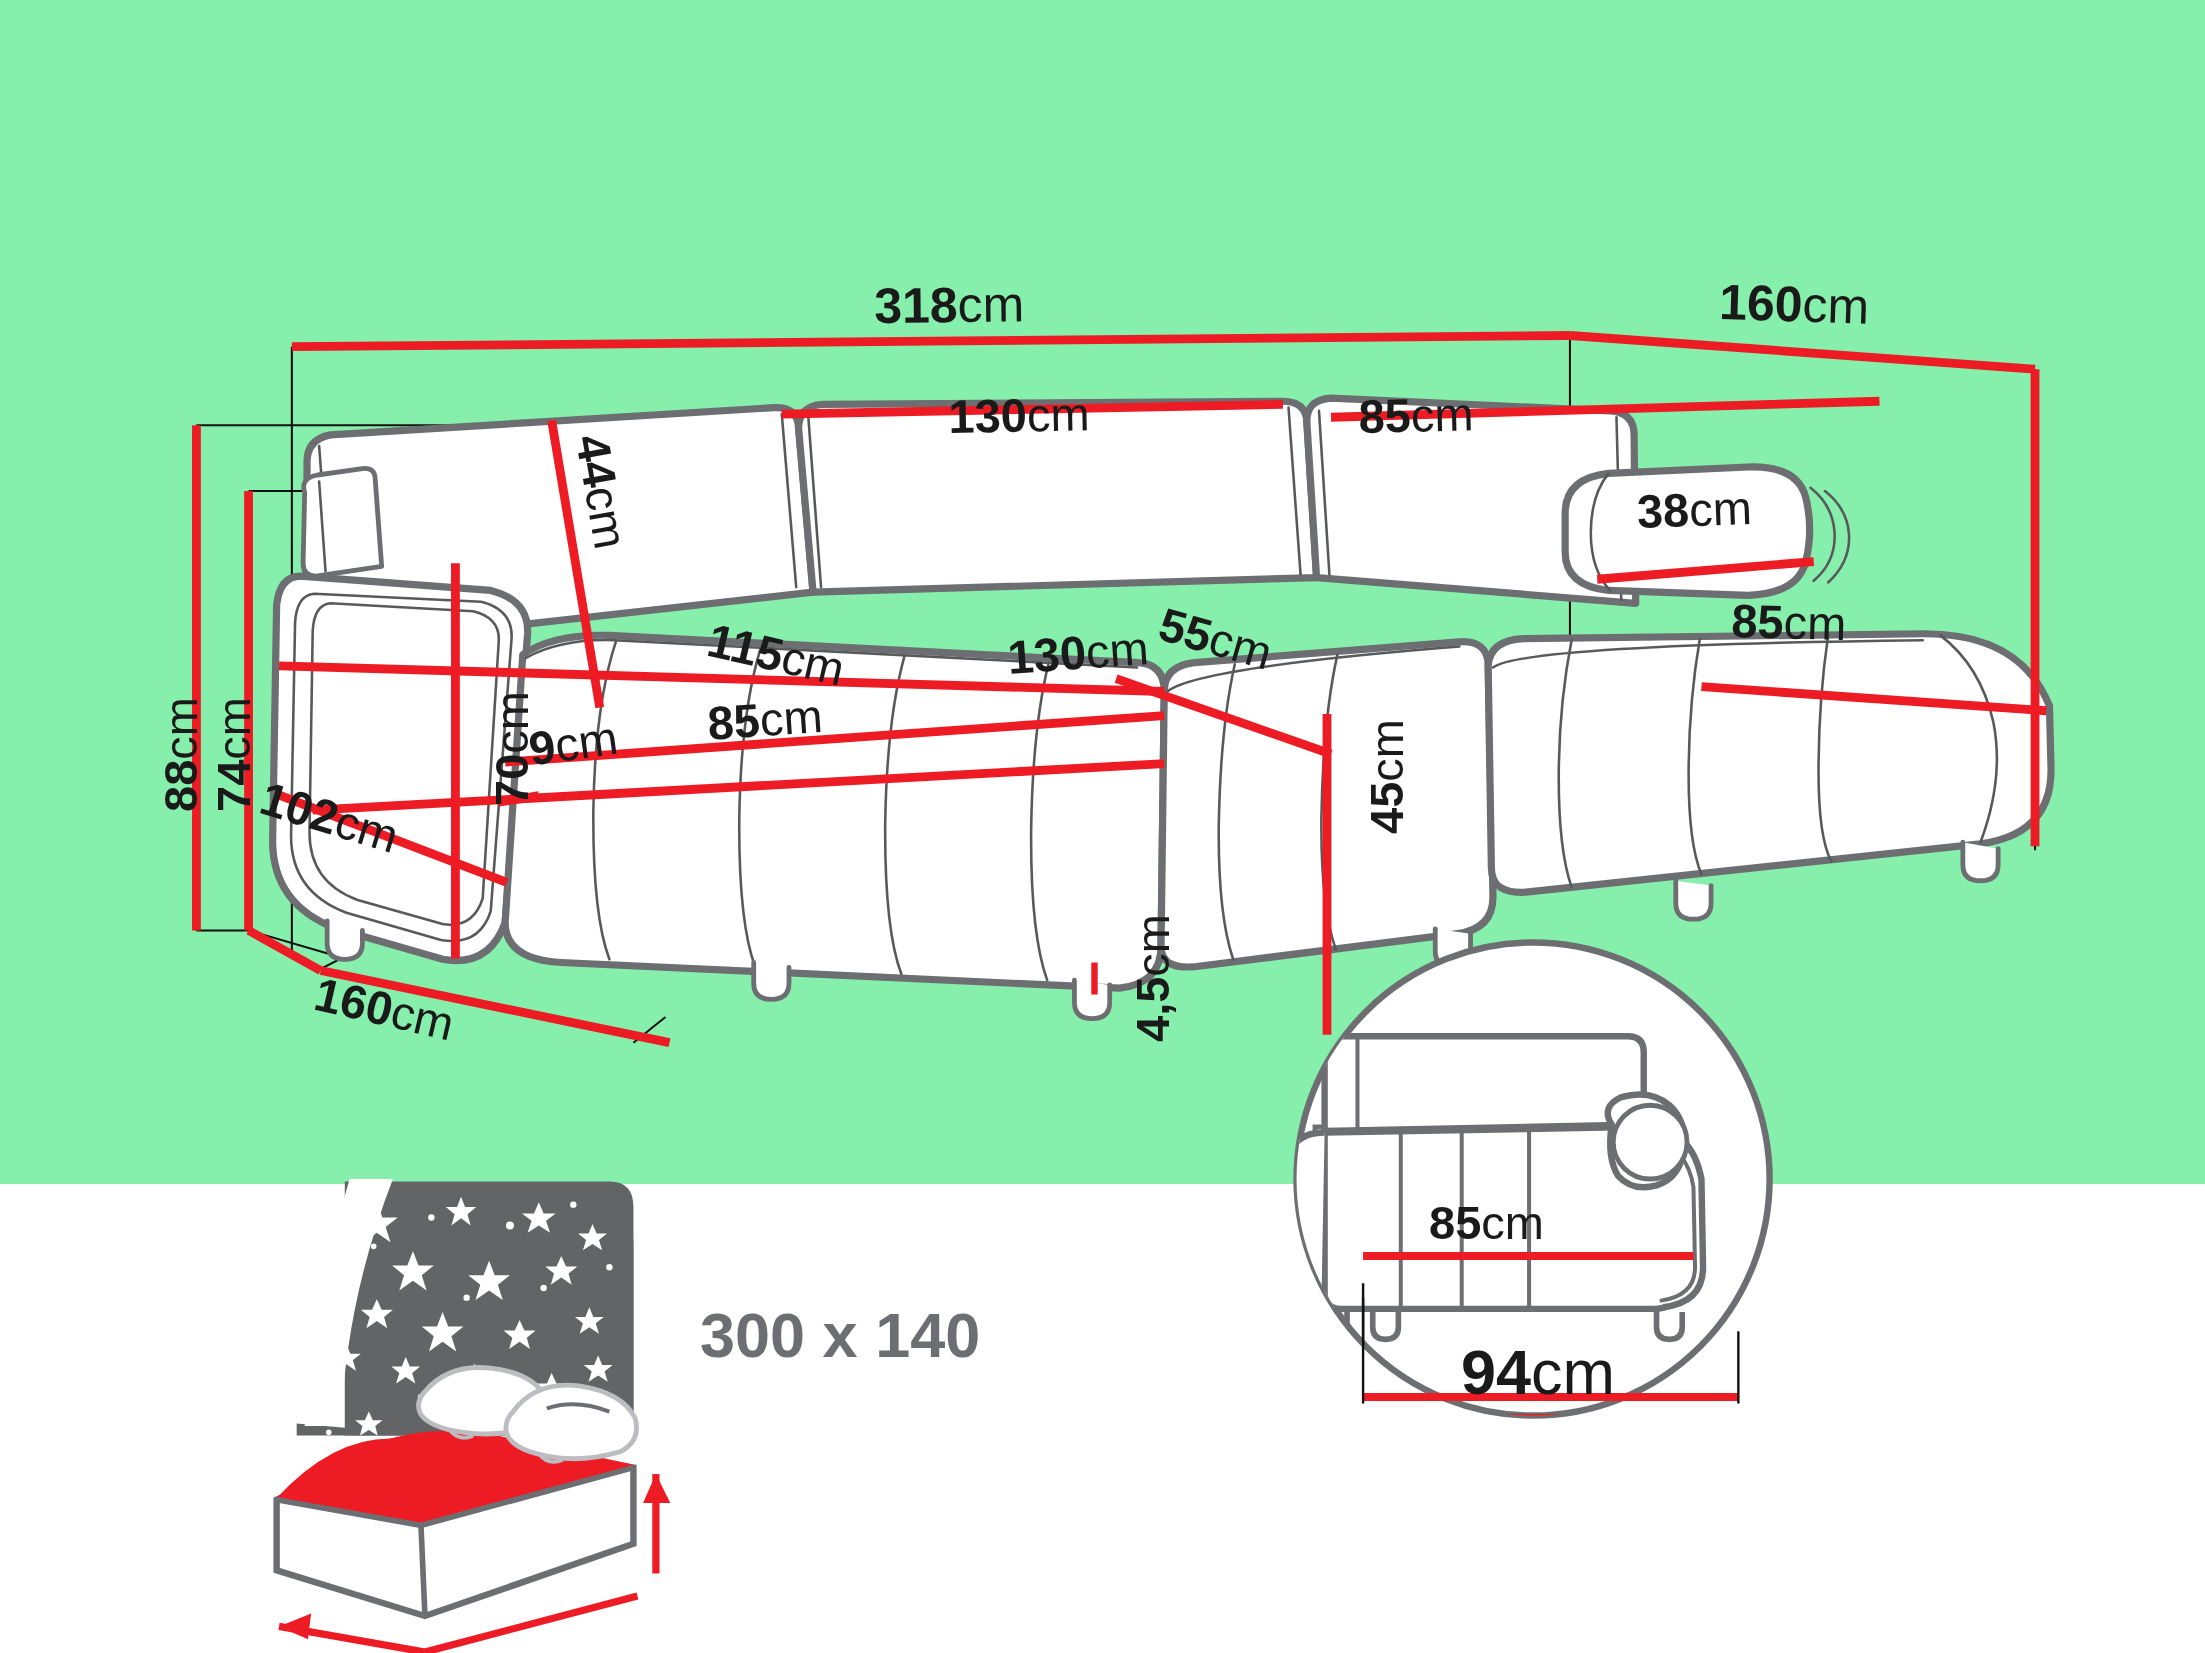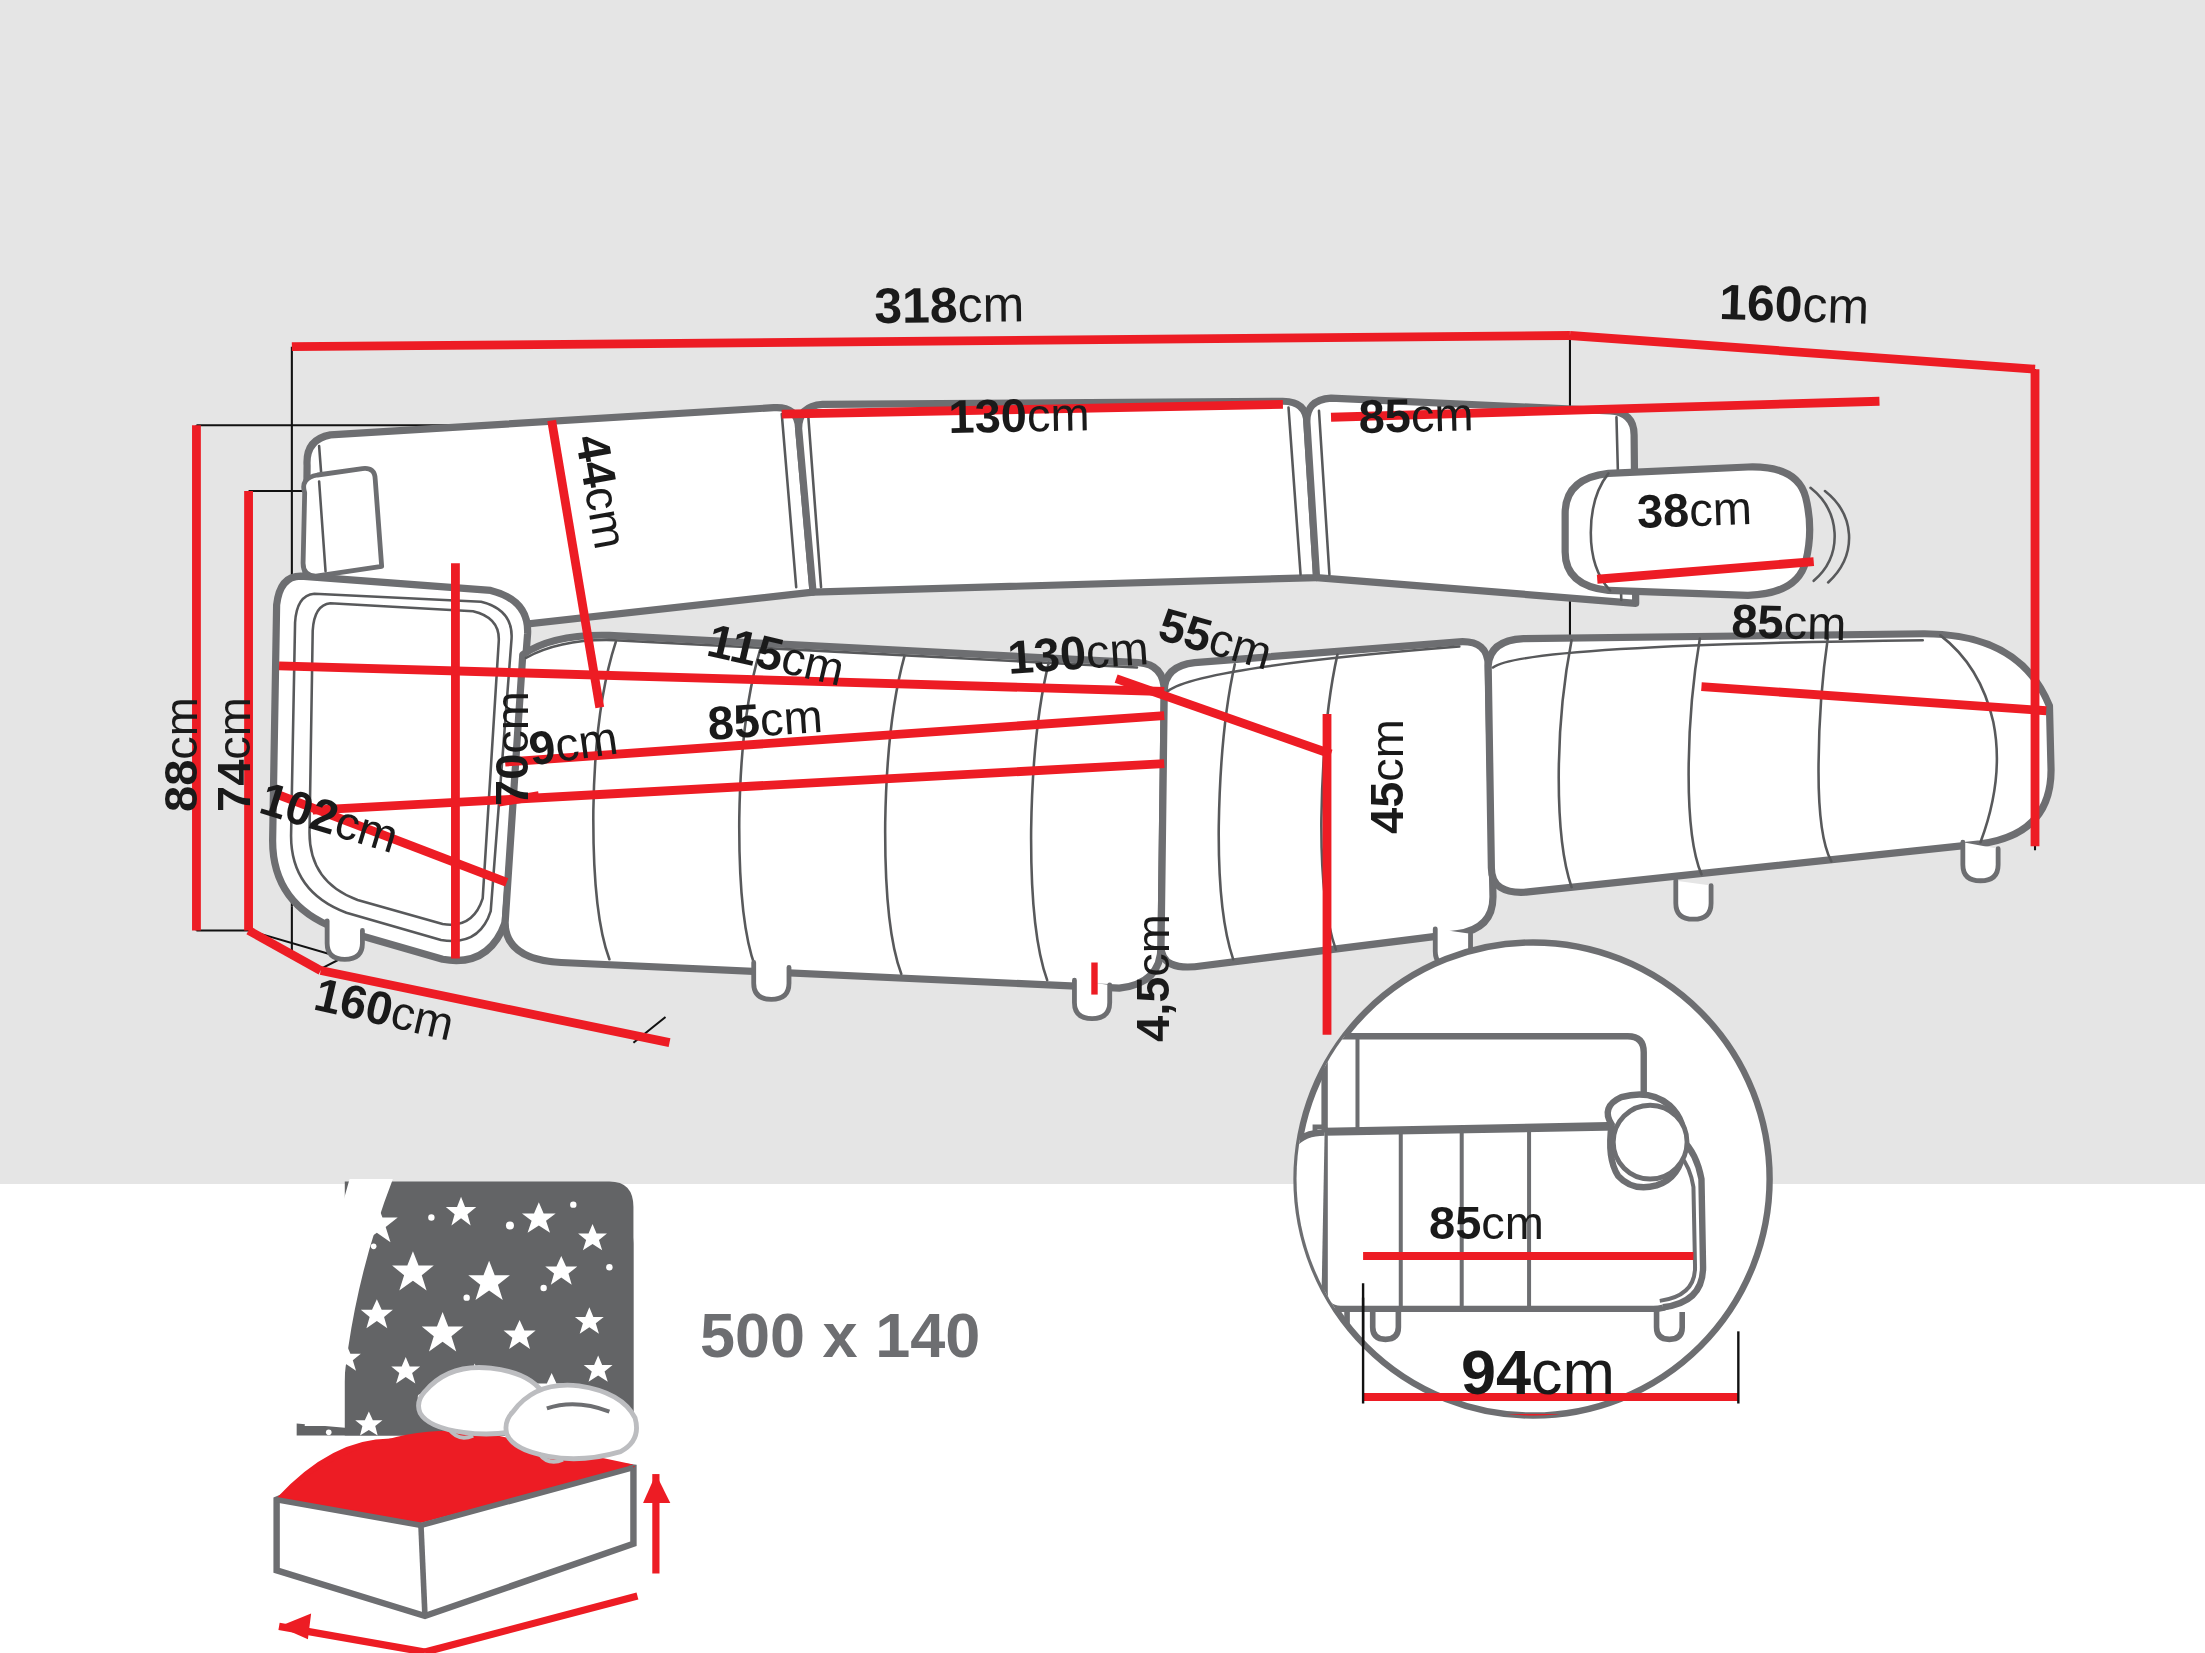--- a/index.html
+++ b/index.html
@@ -7,21 +7,21 @@
     width: 2205px;
     height: 1654px;
     background: #ffffff;
     font-family: "Liberation Sans", sans-serif;
     overflow: hidden;
   }
   #canvas {
     position: relative;
     width: 2205px;
     height: 1184px;
-    background: #e5e5e5;
+    background: #86efac;
   }
   svg.layer {
     position: absolute;
     top: 0; left: 0;
     width: 2205px;
     height: 1654px;
     overflow: visible;
   }
   .dim-label {
     position: absolute;
@@ -363,21 +363,21 @@
         <path d="M530,2060 L795,1990"></path>
         <path d="M818,1838 L818,1962"></path>
       </g>
       <g fill="#ed1c24">
         <polygon points="348,2028 388,2012 384,2044"></polygon>
         <polygon points="818,1838 802,1874 836,1874"></polygon>
       </g>
     </g>
   </svg>
 
-  <div class="bed-label" style="left:700px; top:1299px; font-size:63px;">500 x 140</div>
+  <div class="bed-label" style="left:700px; top:1299px; font-size:63px;">300 x 140</div>
 
   <svg class="layer" viewBox="0 0 2750 2062">
     <defs>
       <clipPath id="detailClip">
         <circle cx="1912" cy="1470" r="295"></circle>
       </clipPath>
     </defs>
 
     <circle cx="1912" cy="1470" r="295" fill="#ffffff" stroke="#6d6e71" stroke-width="8"></circle>
 

